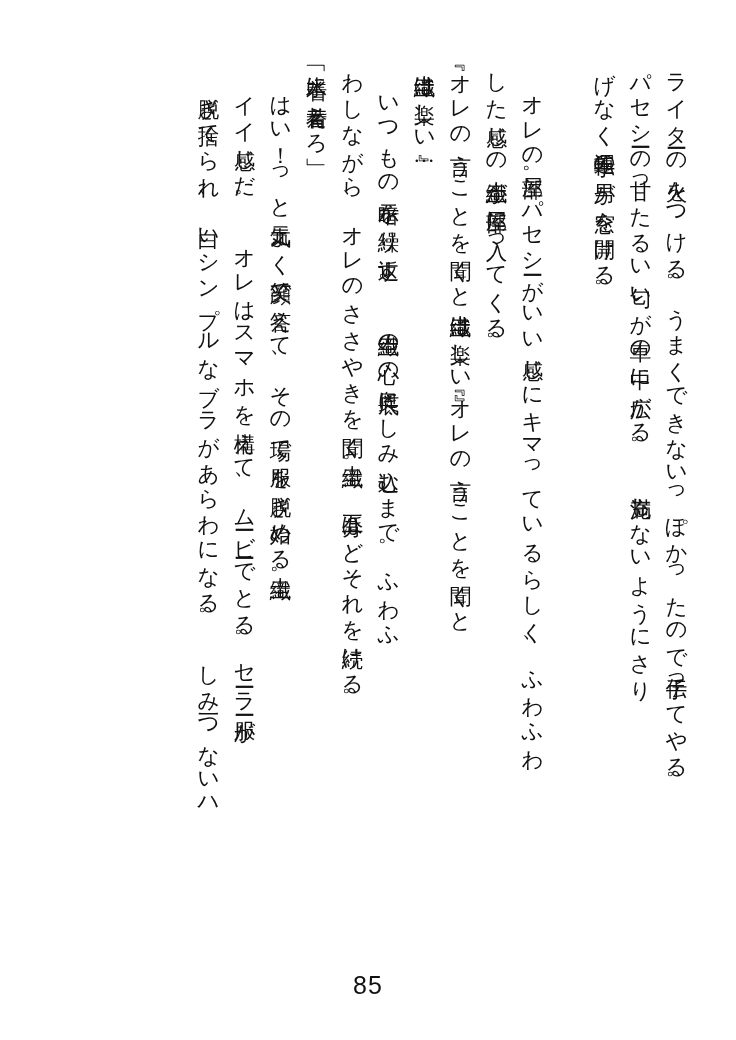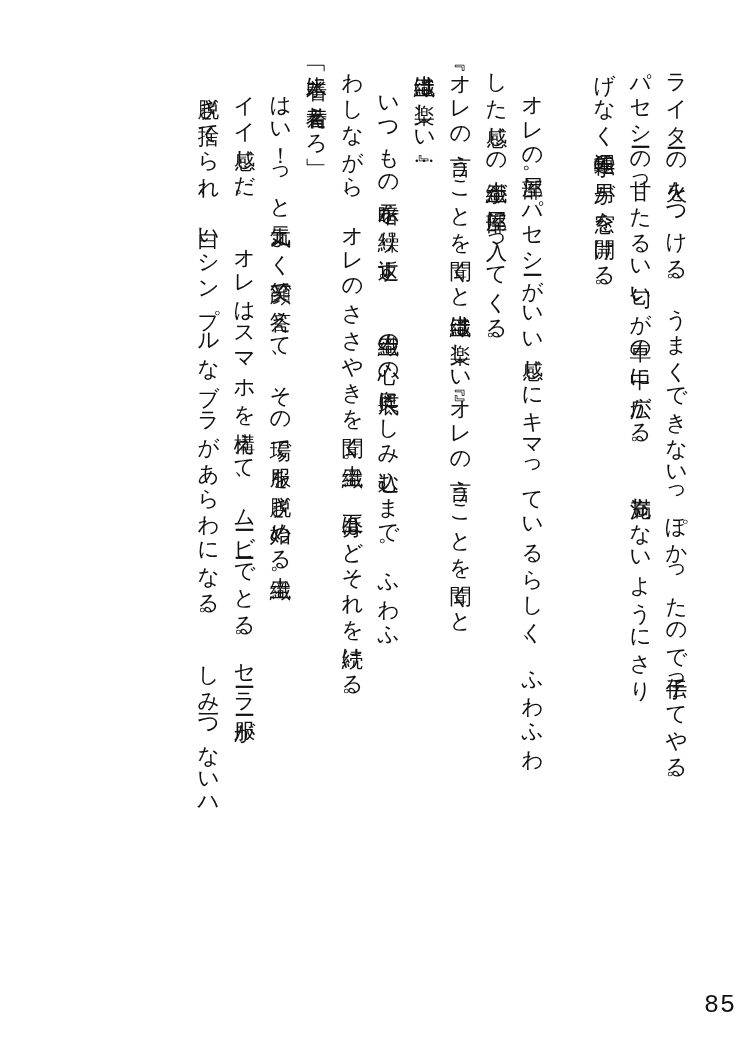--- a/index.html
+++ b/index.html
@@ -42,26 +42,26 @@
     height: 900px;
     width: 36px;
     flex: 0 0 36px;
     white-space: pre;
     font-family: "Liberation Serif", "DejaVu Serif", serif;
     font-weight: 500;
     color: #111111;
   }
   .page-number {
     position: absolute;
-    bottom: 20px;
+    bottom: 40px;
     left: 0;
     width: 100%;
-    text-align: right;
+    text-align: center;
     font-size: 25px;
-    font-family: Liberation Mono, monospace;
+    font-family: Liberation Sans, sans-serif;
     color: #111111;
     letter-spacing: 1px;
   }
 </style>
 </head>
 <body>
 
 <div class="page">
   <div class="text-area">
     <div class="vline">ライターの火をつける。うまくできないっぽかったので手伝ってやる。</div>

